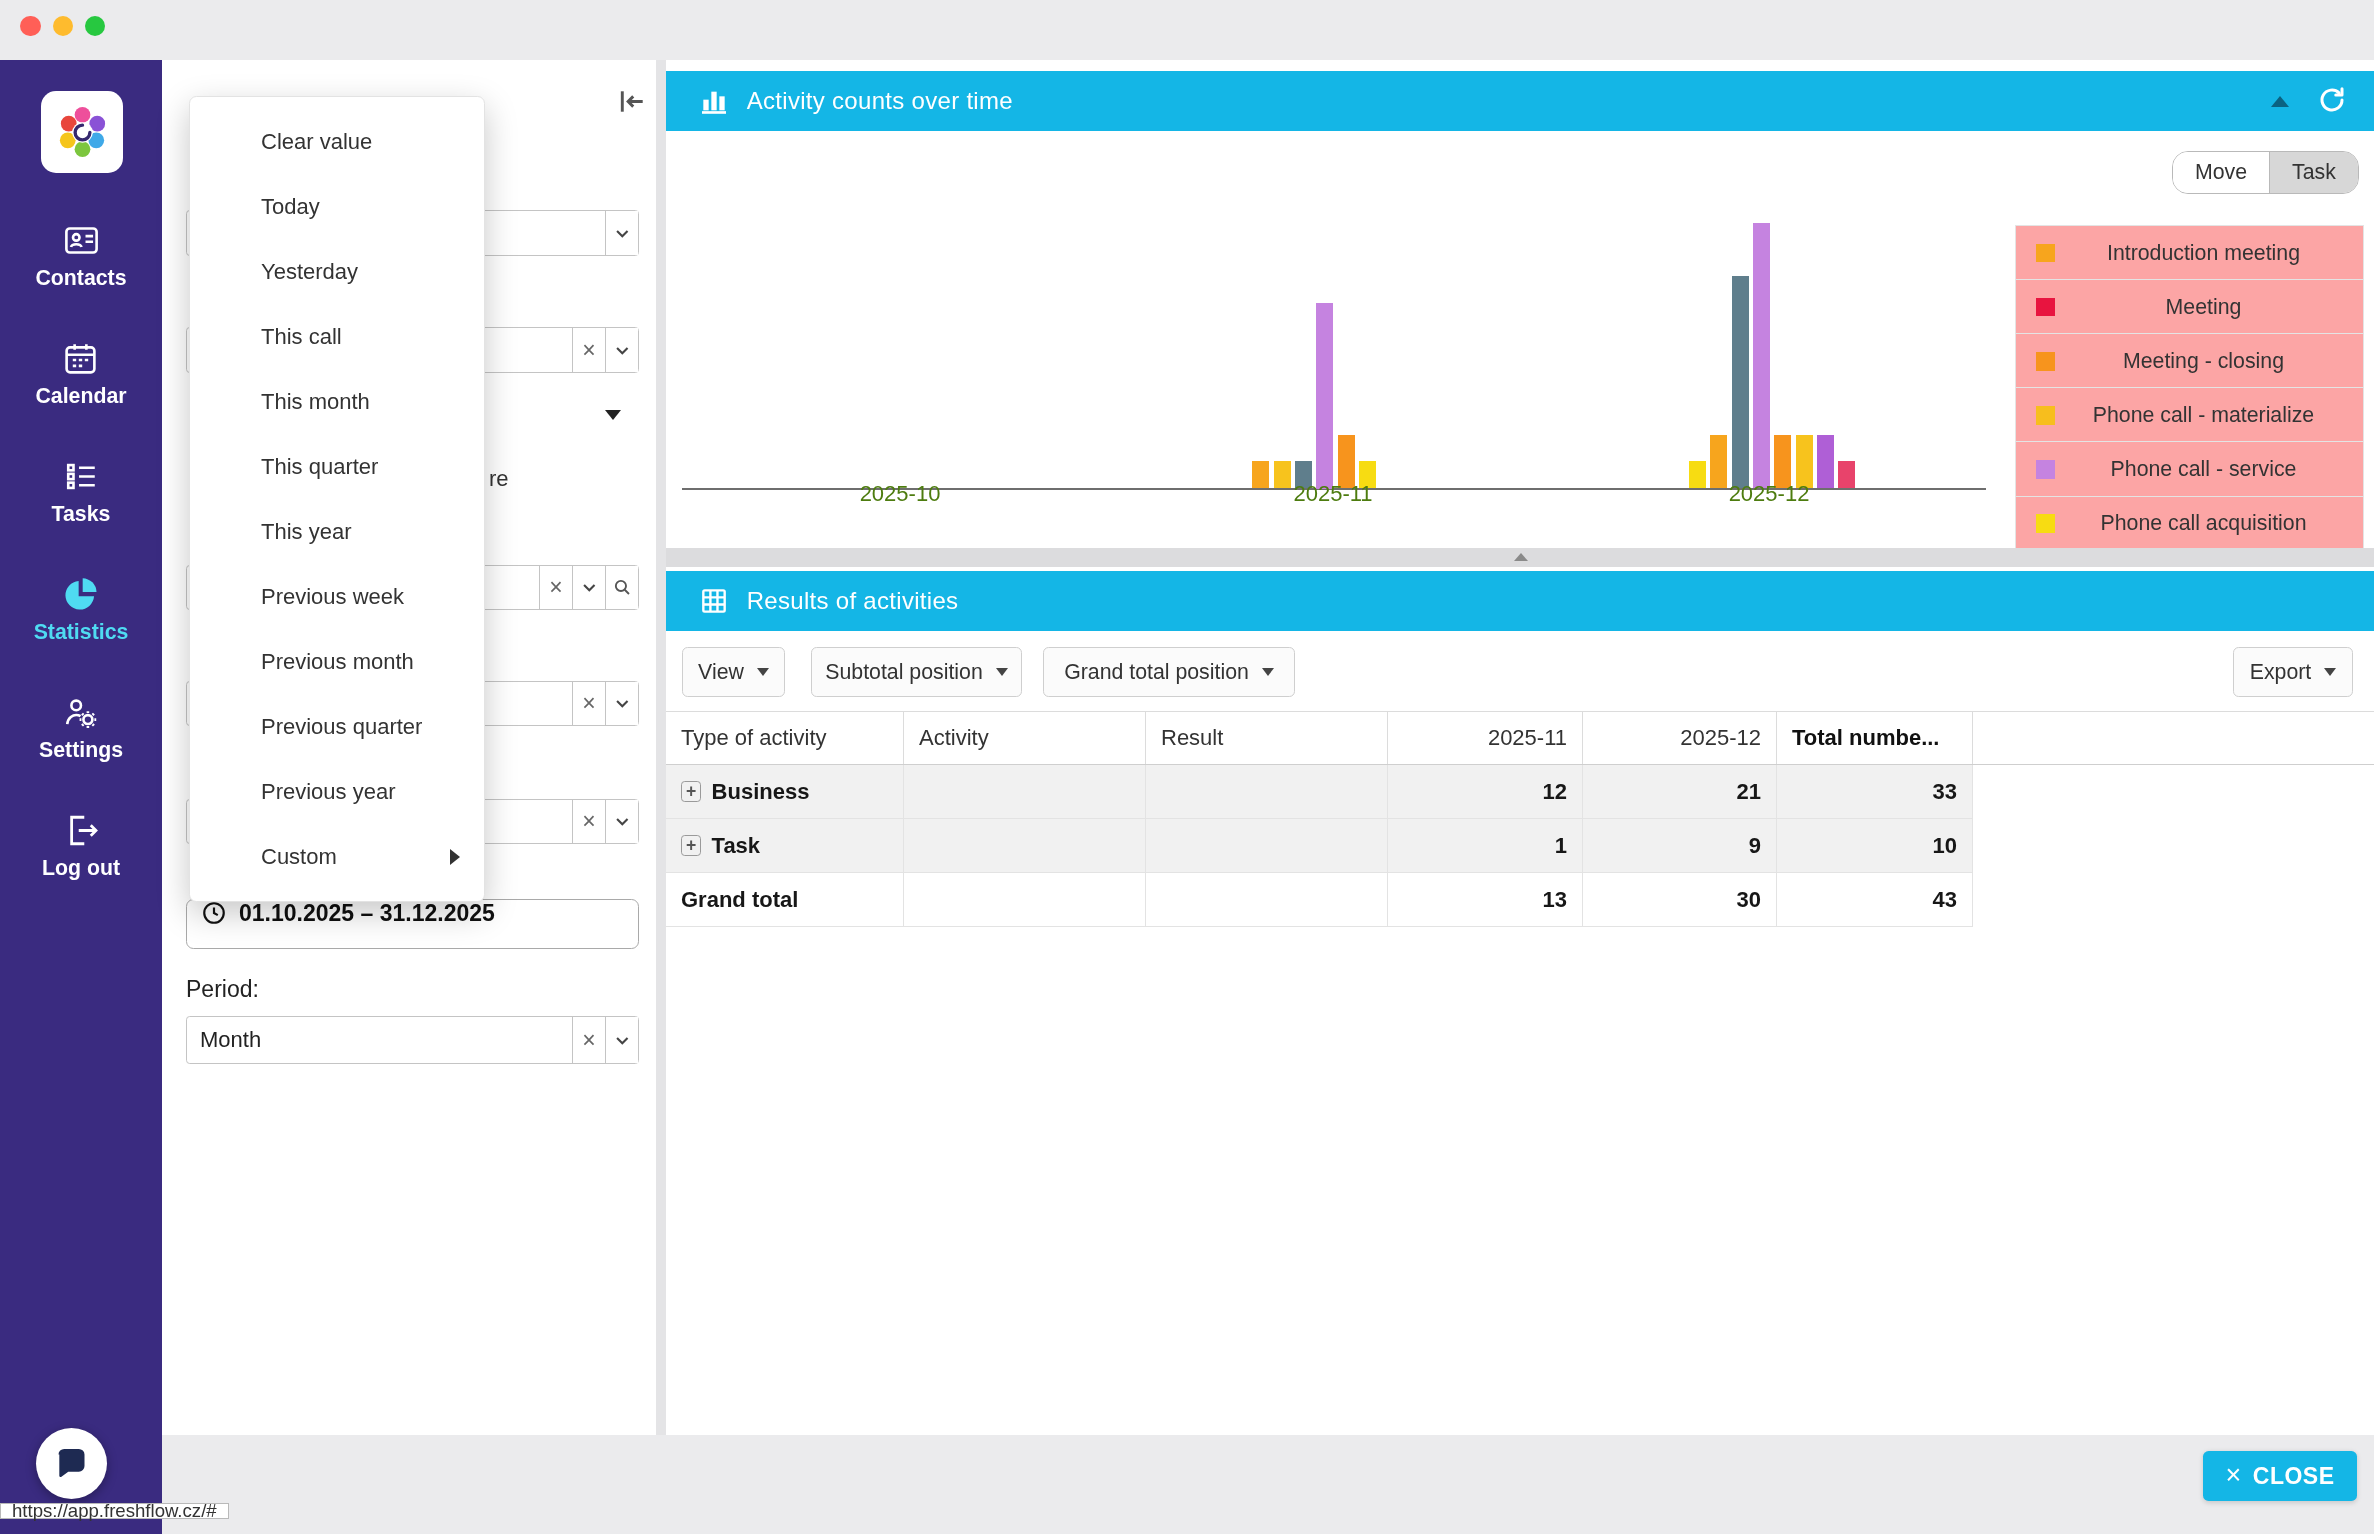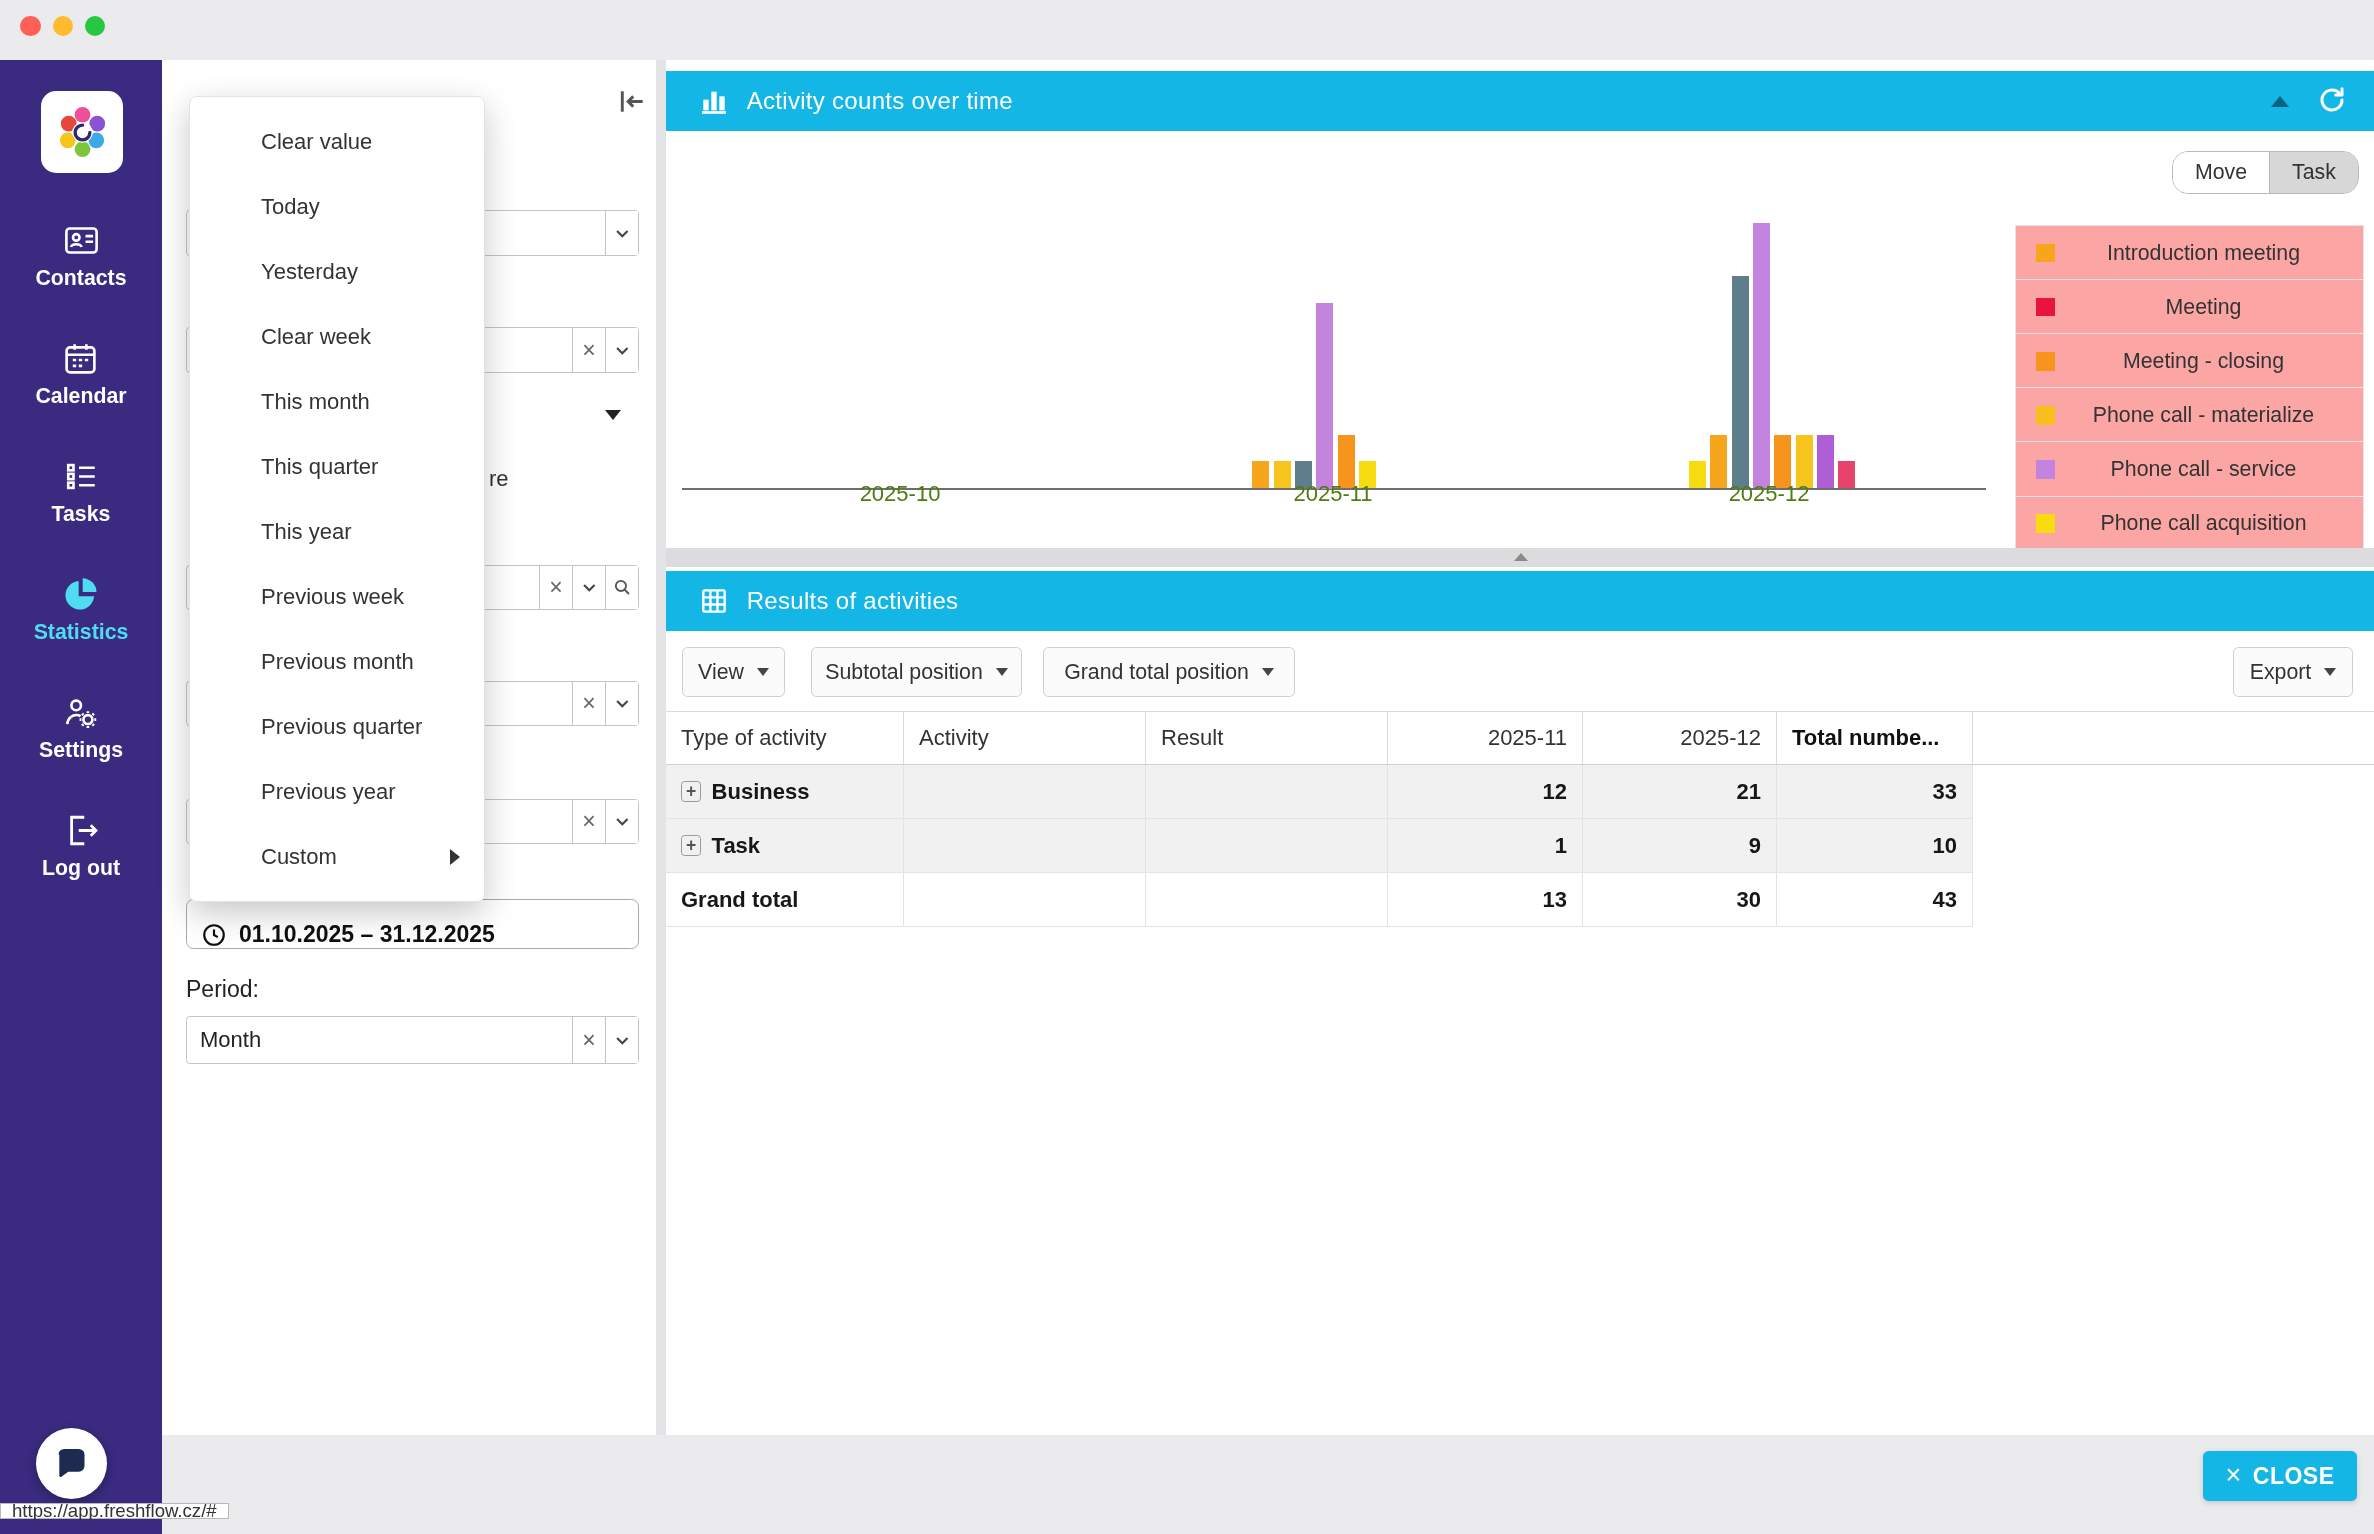--- a/index.html
+++ b/index.html
@@ -27,21 +27,21 @@
 
   
   .filter-panel{position:absolute;left:162px;top:60px;width:493px;height:1375px;background:#fff}
   .collapse-btn{position:absolute;left:453px;top:24px;width:35px;height:35px;cursor:pointer}
   .f-select{position:absolute;left:24px;width:453px;background:#fff;border:1.9px solid #c4c4c4;border-radius:3.7px;display:flex;align-items:center}
   .f-fill{flex:1;padding-left:13px;font-size:22px;color:#222}
   .sel-btn{width:33px;align-self:stretch;border-left:1.9px solid #c4c4c4;display:flex;align-items:center;justify-content:center;color:#666;font-size:23px;background:#fff;cursor:pointer}
   .s1{top:150px;height:46px}.s2{top:267px;height:46px}.s3{top:505px;height:45px}.s4{top:621px;height:45px}.s5{top:739px;height:45px}
   .tri-dn{position:absolute;left:443px;top:350px;width:0;height:0;border-left:8.3px solid transparent;border-right:8.3px solid transparent;border-top:10.2px solid #222;cursor:pointer}
   .fragment{position:absolute;left:327px;top:406px;font-size:22px;color:#333}
-  .daterange{position:absolute;left:24px;top:839px;width:453px;height:50px;border:1.9px solid #a9a9a9;border-radius:7.4px;background:#fff;display:flex;align-items:flex-end;gap:12px;padding:0 14px;font-weight:700;font-size:23px;color:#101010;cursor:pointer}
+  .daterange{position:absolute;left:24px;top:839px;width:453px;height:50px;border:1.9px solid #a9a9a9;border-radius:7.4px;background:#fff;display:flex;align-items:flex-start;gap:12px;padding:0 14px;font-weight:700;font-size:23px;color:#101010;cursor:pointer}
   .period-label{position:absolute;left:24px;top:916px;font-size:23px;color:#222}
   .s-month{top:956px;height:48px}
 
   
   .menu{position:absolute;left:189px;top:96px;width:296px;background:#fff;border:0.9px solid #e3e3e3;border-radius:7.4px;box-shadow:0 11px 33px rgba(0,0,0,.22);z-index:50;padding:12px 0}
   .menu ul{list-style:none}
   .menu li{height:65px;display:flex;align-items:center;padding:0 24px 0 71px;font-size:22px;color:#333;cursor:pointer;position:relative}
   .sub-arrow{position:absolute;right:24px;width:0;height:0;border-top:8.3px solid transparent;border-bottom:8.3px solid transparent;border-left:10.2px solid #333}
 
   
@@ -270,21 +270,21 @@
         </svg>
       </span>
   </div>
 </div>
 
 <div class="menu">
   <ul id="menu-list">
       <li>Clear value</li>
       <li>Today</li>
       <li>Yesterday</li>
-      <li>Clear week</li>
+      <li>This call</li>
       <li>This month</li>
       <li>This quarter</li>
       <li>This year</li>
       <li>Previous week</li>
       <li>Previous month</li>
       <li>Previous quarter</li>
       <li>Previous year</li>
       <li>
         <span>Custom</span>
         <span class="sub-arrow"></span>

